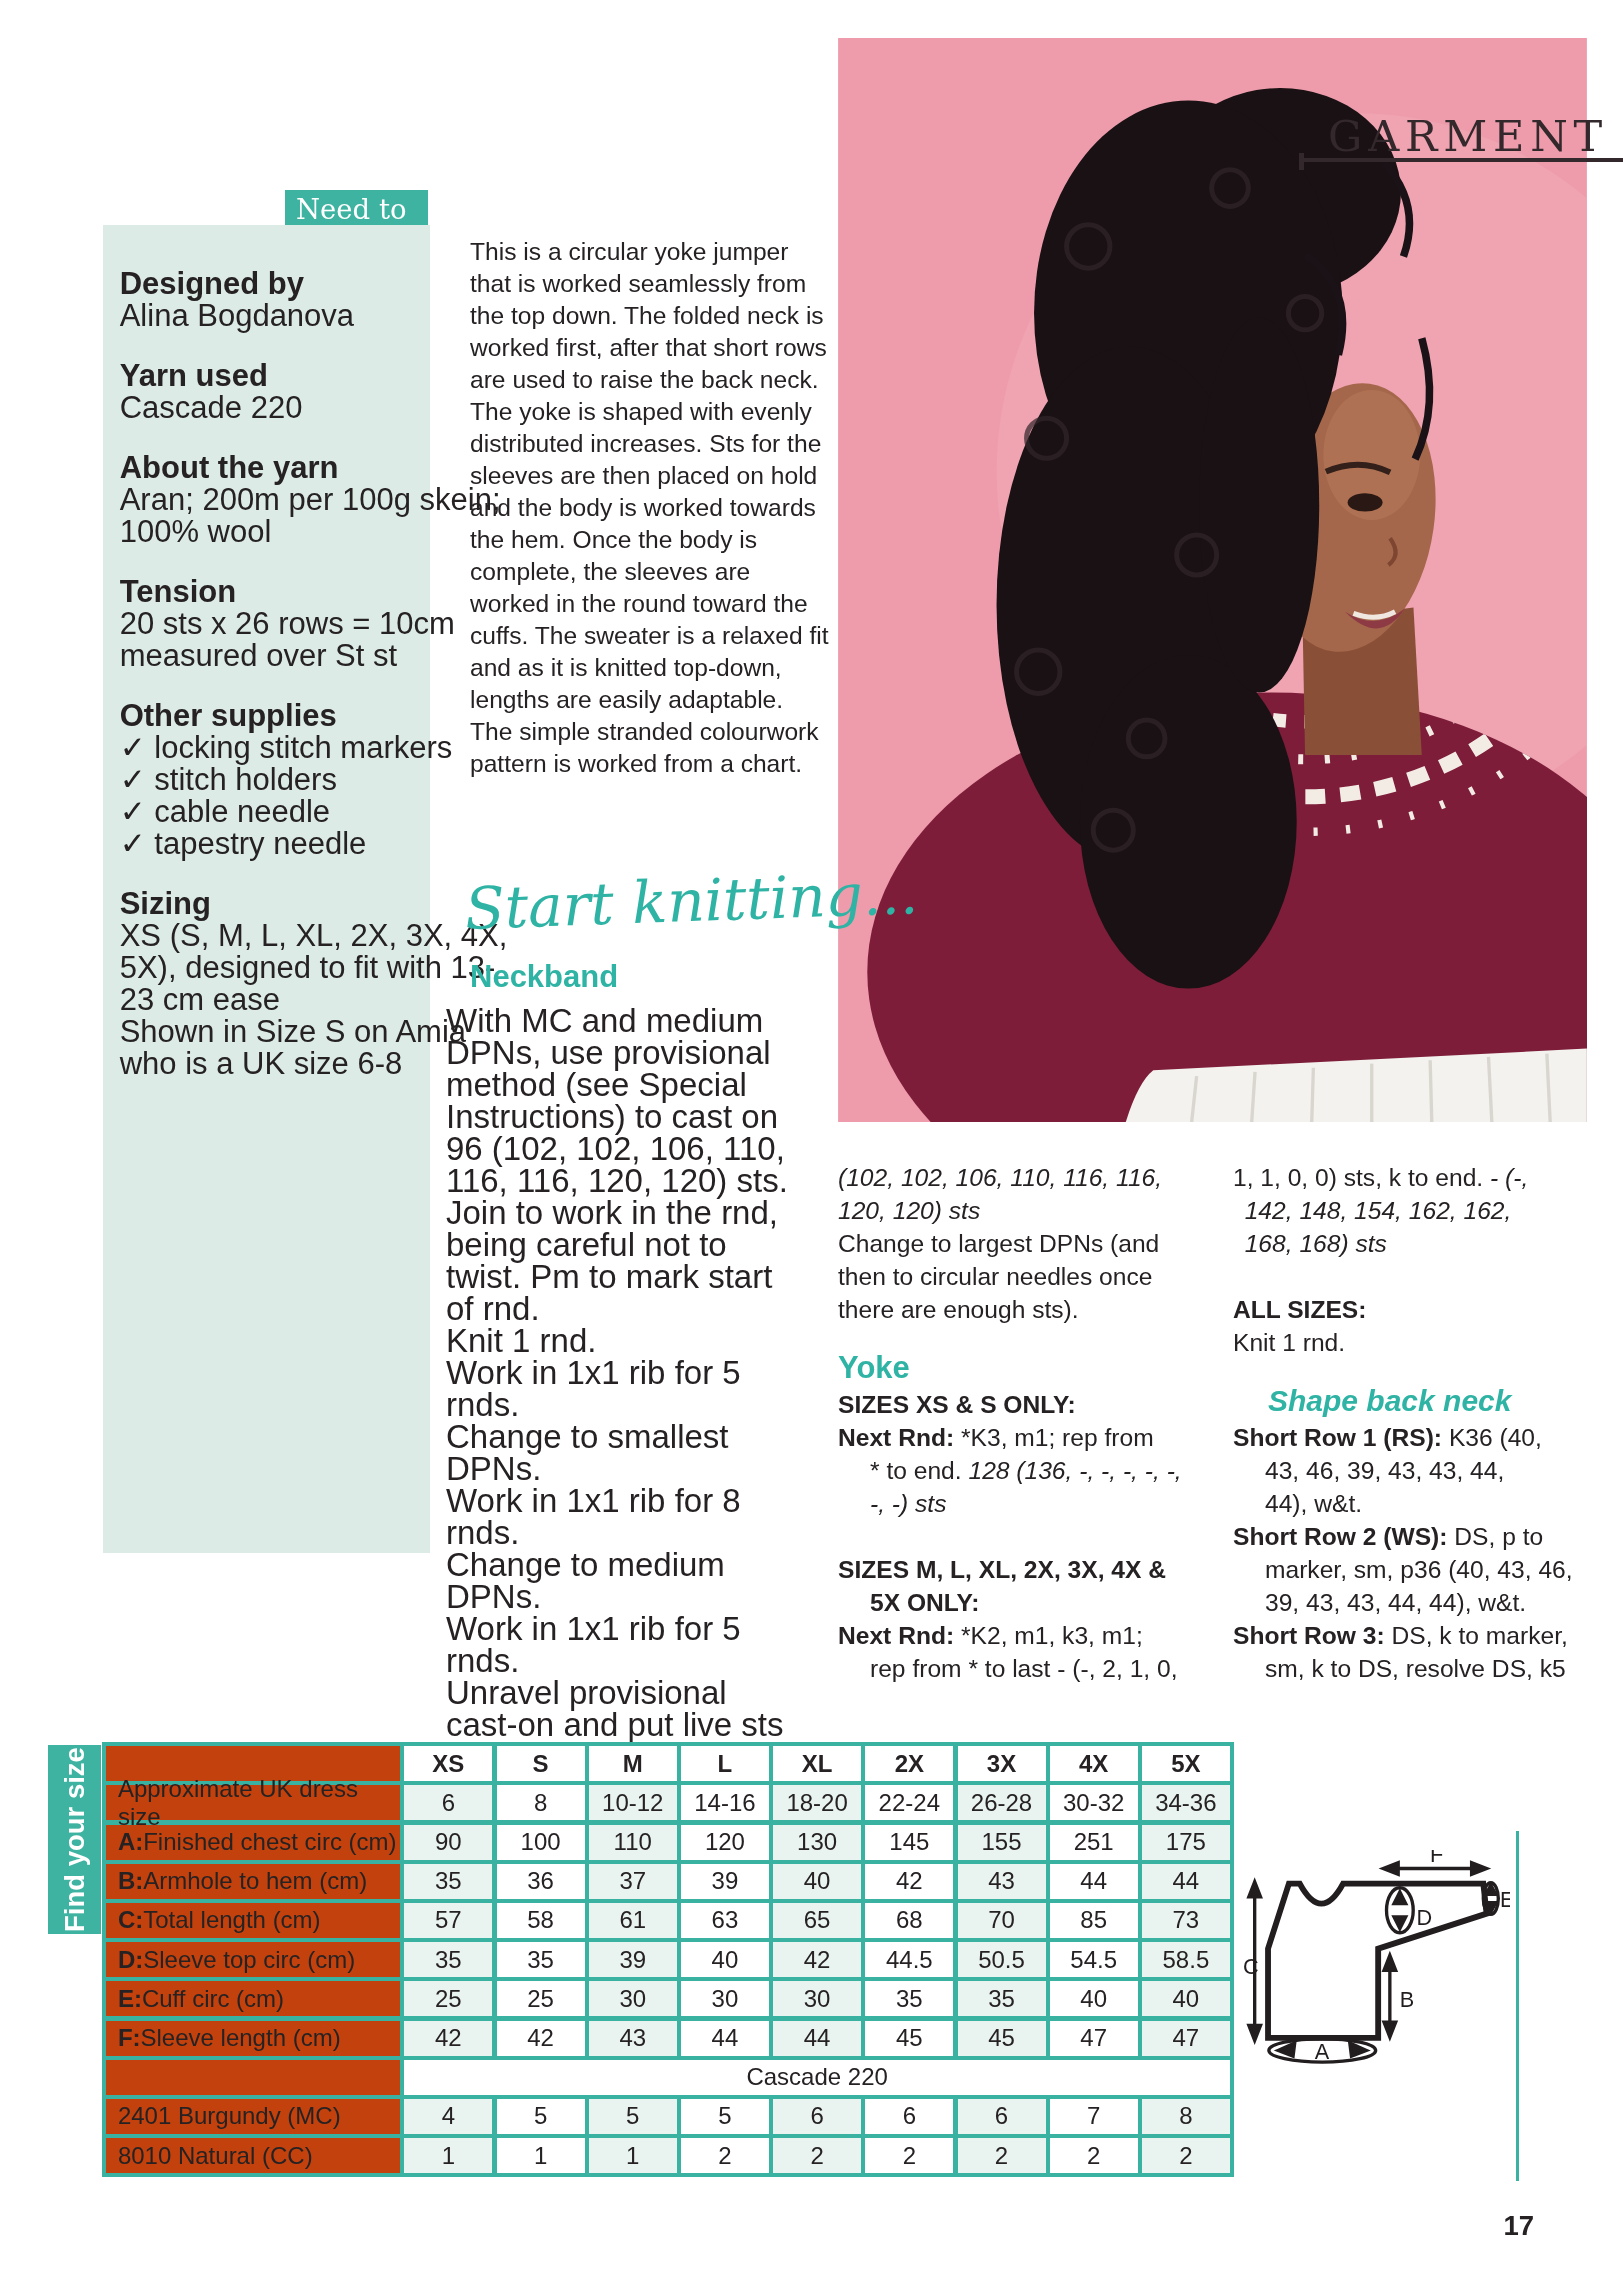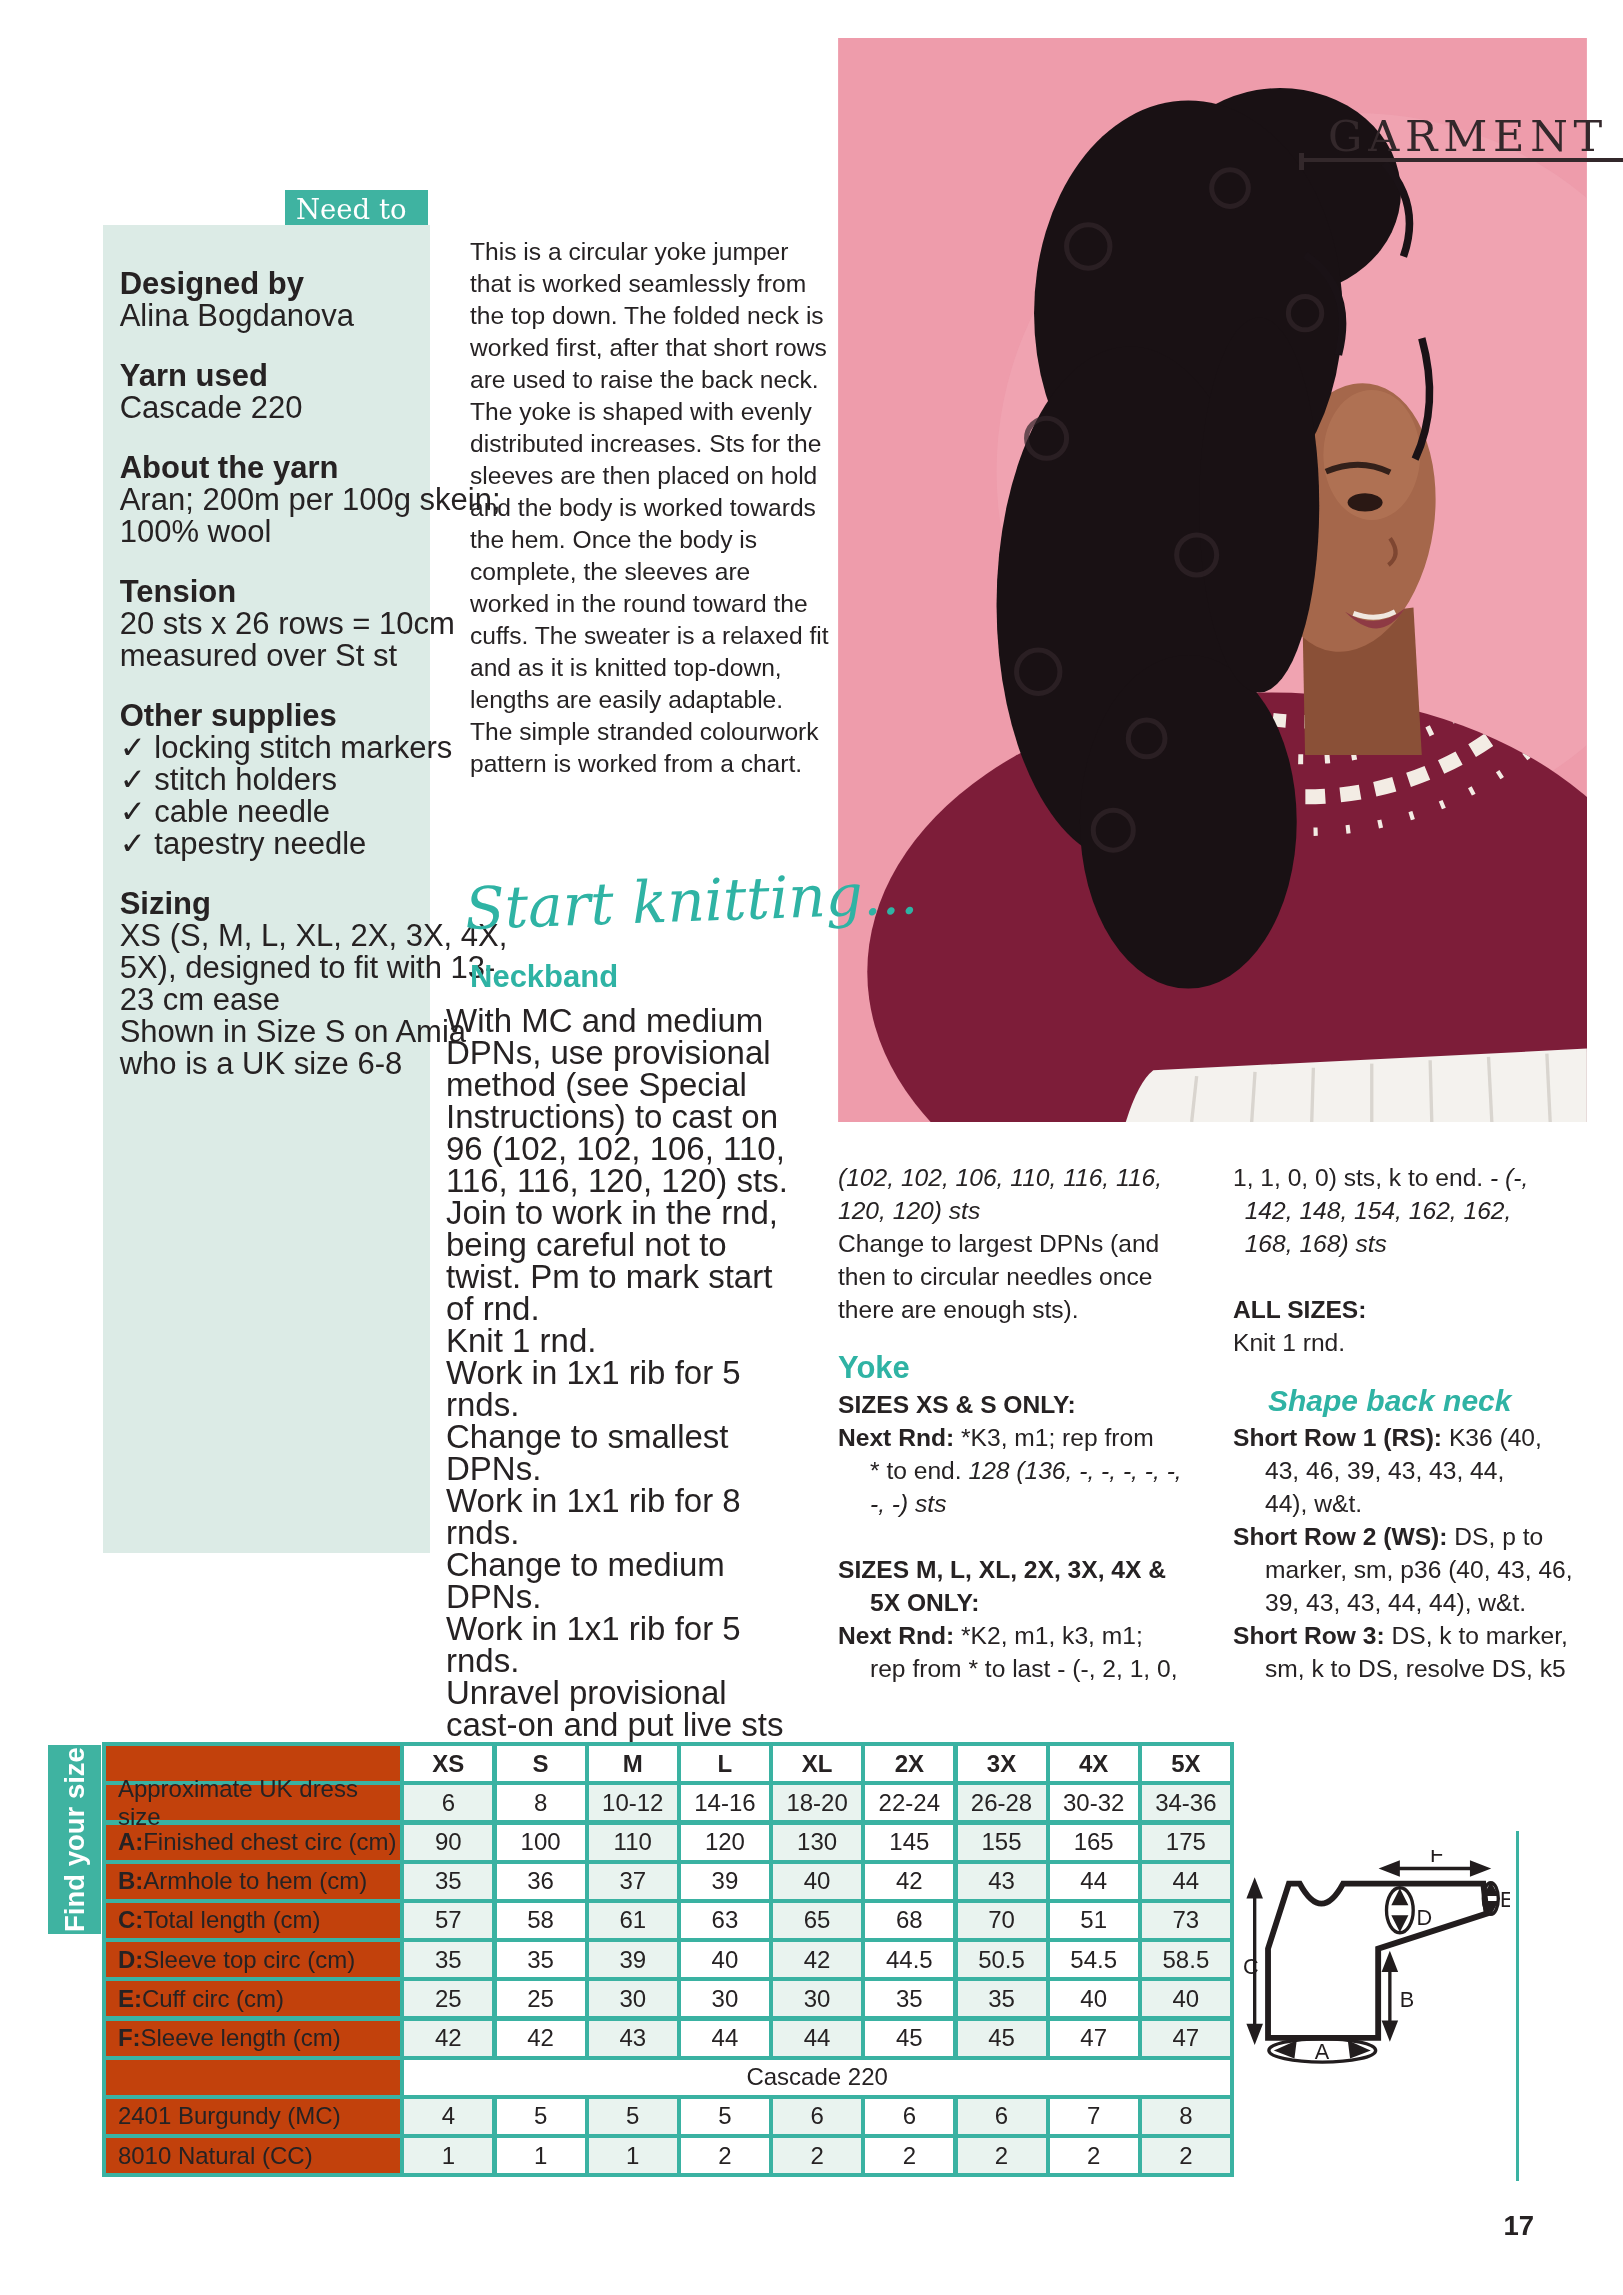--- a/index.html
+++ b/index.html
@@ -240,41 +240,41 @@
     <div class="cell">30-32</div>
     <div class="cell light">34-36</div>
     <div class="cell label"><span class="b">A:</span> Finished chest circ (cm)</div>
     <div class="cell light">90</div>
     <div class="cell">100</div>
     <div class="cell light">110</div>
     <div class="cell">120</div>
     <div class="cell light">130</div>
     <div class="cell">145</div>
     <div class="cell light">155</div>
-    <div class="cell">165</div>
+    <div class="cell">251</div>
     <div class="cell light">175</div>
     <div class="cell label"><span class="b">B:</span> Armhole to hem (cm)</div>
     <div class="cell light">35</div>
     <div class="cell">36</div>
     <div class="cell light">37</div>
     <div class="cell">39</div>
     <div class="cell light">40</div>
     <div class="cell">42</div>
     <div class="cell light">43</div>
     <div class="cell">44</div>
     <div class="cell light">44</div>
     <div class="cell label"><span class="b">C:</span> Total length (cm)</div>
     <div class="cell light">57</div>
     <div class="cell">58</div>
     <div class="cell light">61</div>
     <div class="cell">63</div>
     <div class="cell light">65</div>
     <div class="cell">68</div>
     <div class="cell light">70</div>
-    <div class="cell">51</div>
+    <div class="cell">85</div>
     <div class="cell light">73</div>
     <div class="cell label"><span class="b">D:</span> Sleeve top circ (cm)</div>
     <div class="cell light">35</div>
     <div class="cell">35</div>
     <div class="cell light">39</div>
     <div class="cell">40</div>
     <div class="cell light">42</div>
     <div class="cell">44.5</div>
     <div class="cell light">50.5</div>
     <div class="cell">54.5</div>

